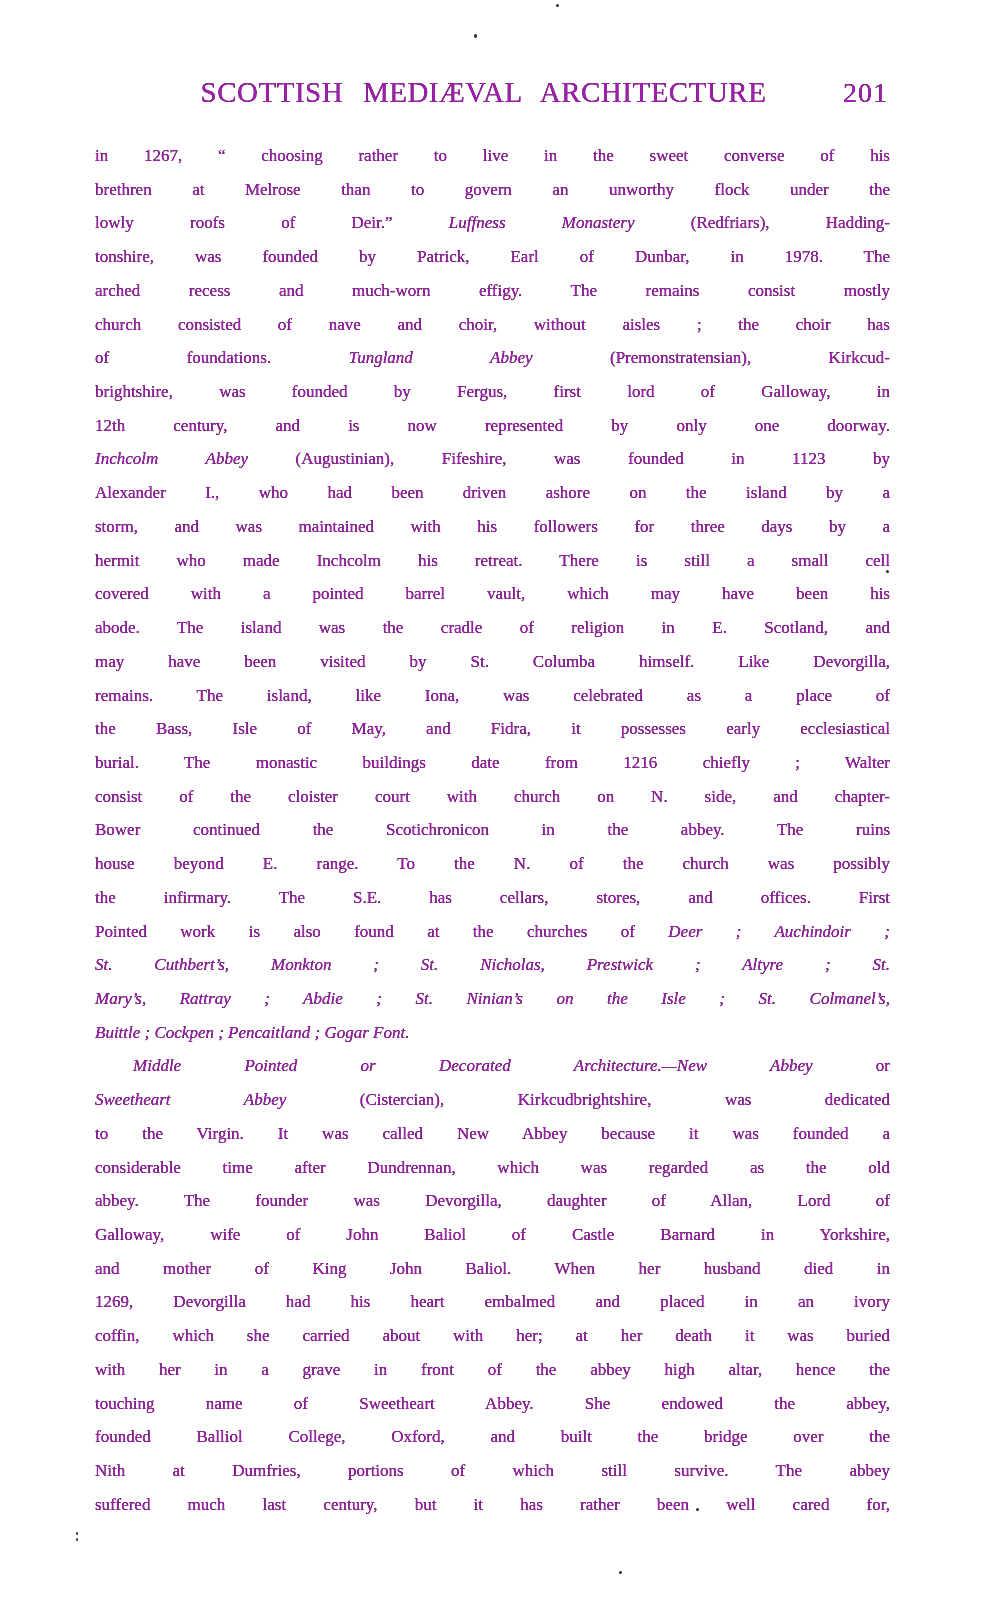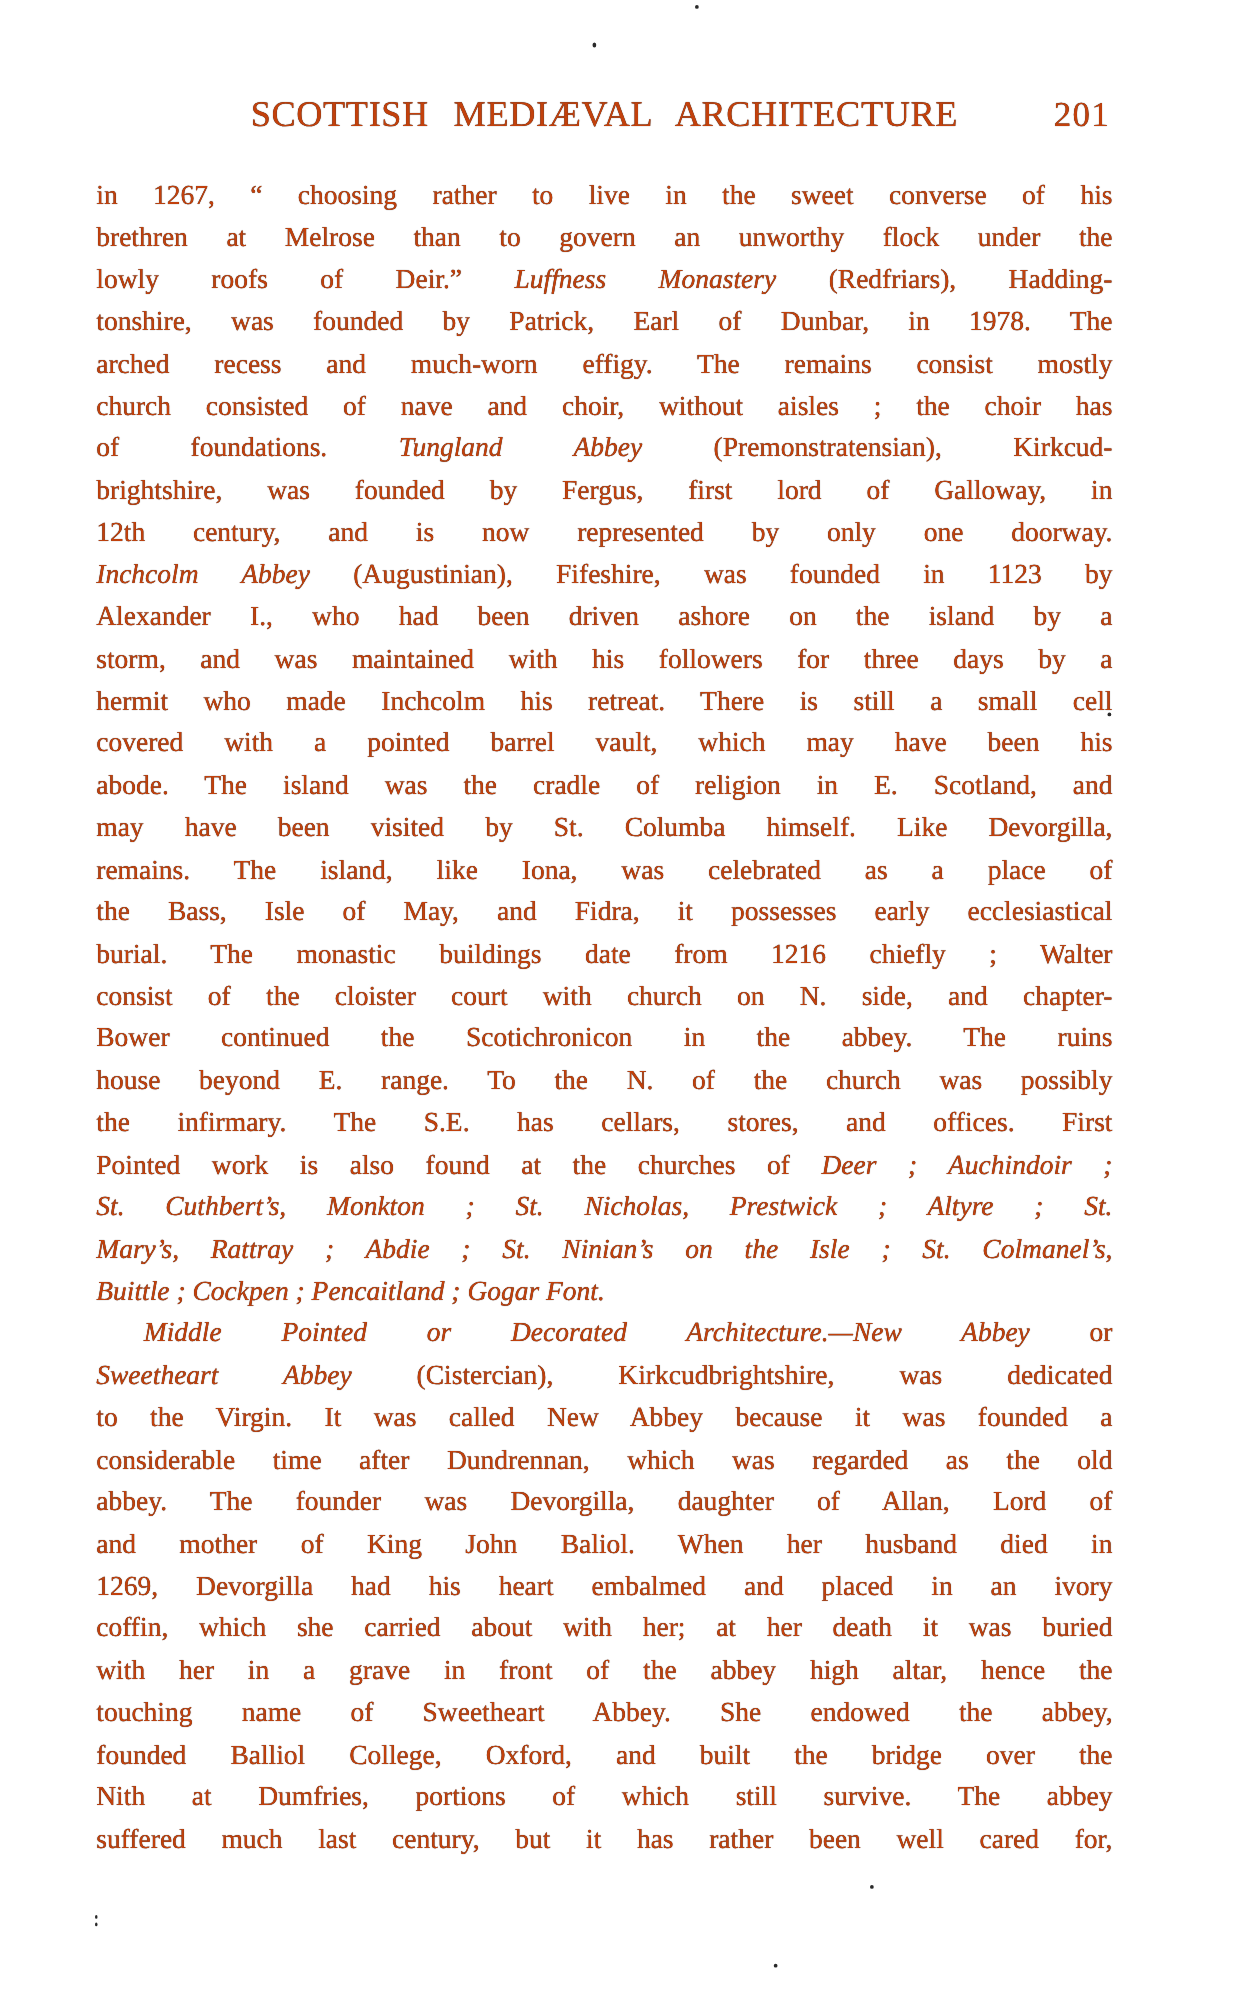--- a/index.html
+++ b/index.html
@@ -2,21 +2,21 @@
 <html><head>
 <meta charset="utf-8">
 <style>
   html, body { margin: 0; padding: 0; background: #e8e8e8; }
   .page {
     position: relative;
     width: 1000px;
     height: 1600px;
     background: #ffffff;
     font-family: "Liberation Serif", serif;
-    color: #c2410c;
+    color: #a21caf;
     overflow: hidden;
   }
   .header {
     position: absolute;
     top: 76px;
     left: 77px;
     width: 813px;
     height: 36px;
   }
   .running-title {
@@ -37,26 +37,27 @@
     letter-spacing: 1px;
     text-shadow: 0 0 0.6px #000;
   }
   .column {
     position: absolute;
     left: 77px;
     top: 139px;
     width: 813px;
   }
   .line {
-    font-size: 22px;
+    font-size: 17px;
     line-height: 33.72px;
     height: 33.72px;
     text-align: justify;
     text-align-last: justify;
     text-shadow: 0 0 0.6px #000;
+    margin-left: 18px;
   }
   .line.end { text-align-last: left; font-family: Liberation Serif, serif; }
   .line.indent { text-indent: 38px; }
   .it { font-style: italic; }
   .speck {
     position: absolute;
     background: #2a2a2a;
     border-radius: 50%;
   }
 </style>
@@ -96,20 +97,21 @@
       <div class="line"><span class="ro">the infirmary. The S.E. has cellars, stores, and offices. First</span></div>
       <div class="line"><span class="ro">Pointed work is also found at the churches of </span><span class="it">Deer ; Auchindoir ;</span></div>
       <div class="line"><span class="it">St. Cuthbert’s, Monkton ; St. Nicholas, Prestwick ; Altyre ; St.</span></div>
       <div class="line"><span class="it">Mary’s, Rattray ; Abdie ; St. Ninian’s on the Isle ; St. Colmanel’s,</span></div>
       <div class="line end"><span class="it">Buittle ; Cockpen ; Pencaitland ; Gogar Font.</span></div>
       <div class="line indent"><span class="it">Middle Pointed or Decorated Architecture.—New Abbey</span><span class="ro"> or</span></div>
       <div class="line"><span class="it">Sweetheart Abbey</span><span class="ro"> (Cistercian), Kirkcudbrightshire, was dedicated</span></div>
       <div class="line"><span class="ro">to the Virgin. It was called New Abbey because it was founded a</span></div>
       <div class="line"><span class="ro">considerable time after Dundrennan, which was regarded as the old</span></div>
       <div class="line"><span class="ro">abbey. The founder was Devorgilla, daughter of Allan, Lord of</span></div>
+      <div class="line"><span class="ro">Galloway, wife of John Baliol of Castle Barnard in Yorkshire,</span></div>
       <div class="line"><span class="ro">and mother of King John Baliol. When her husband died in</span></div>
       <div class="line"><span class="ro">1269, Devorgilla had his heart embalmed and placed in an ivory</span></div>
       <div class="line"><span class="ro">coffin, which she carried about with her; at her death it was buried</span></div>
       <div class="line"><span class="ro">with her in a grave in front of the abbey high altar, hence the</span></div>
       <div class="line"><span class="ro">touching name of Sweetheart Abbey. She endowed the abbey,</span></div>
       <div class="line"><span class="ro">founded Balliol College, Oxford, and built the bridge over the</span></div>
       <div class="line"><span class="ro">Nith at Dumfries, portions of which still survive. The abbey</span></div>
       <div class="line"><span class="ro">suffered much last century, but it has rather been well cared for,</span></div>
     </div>
 

